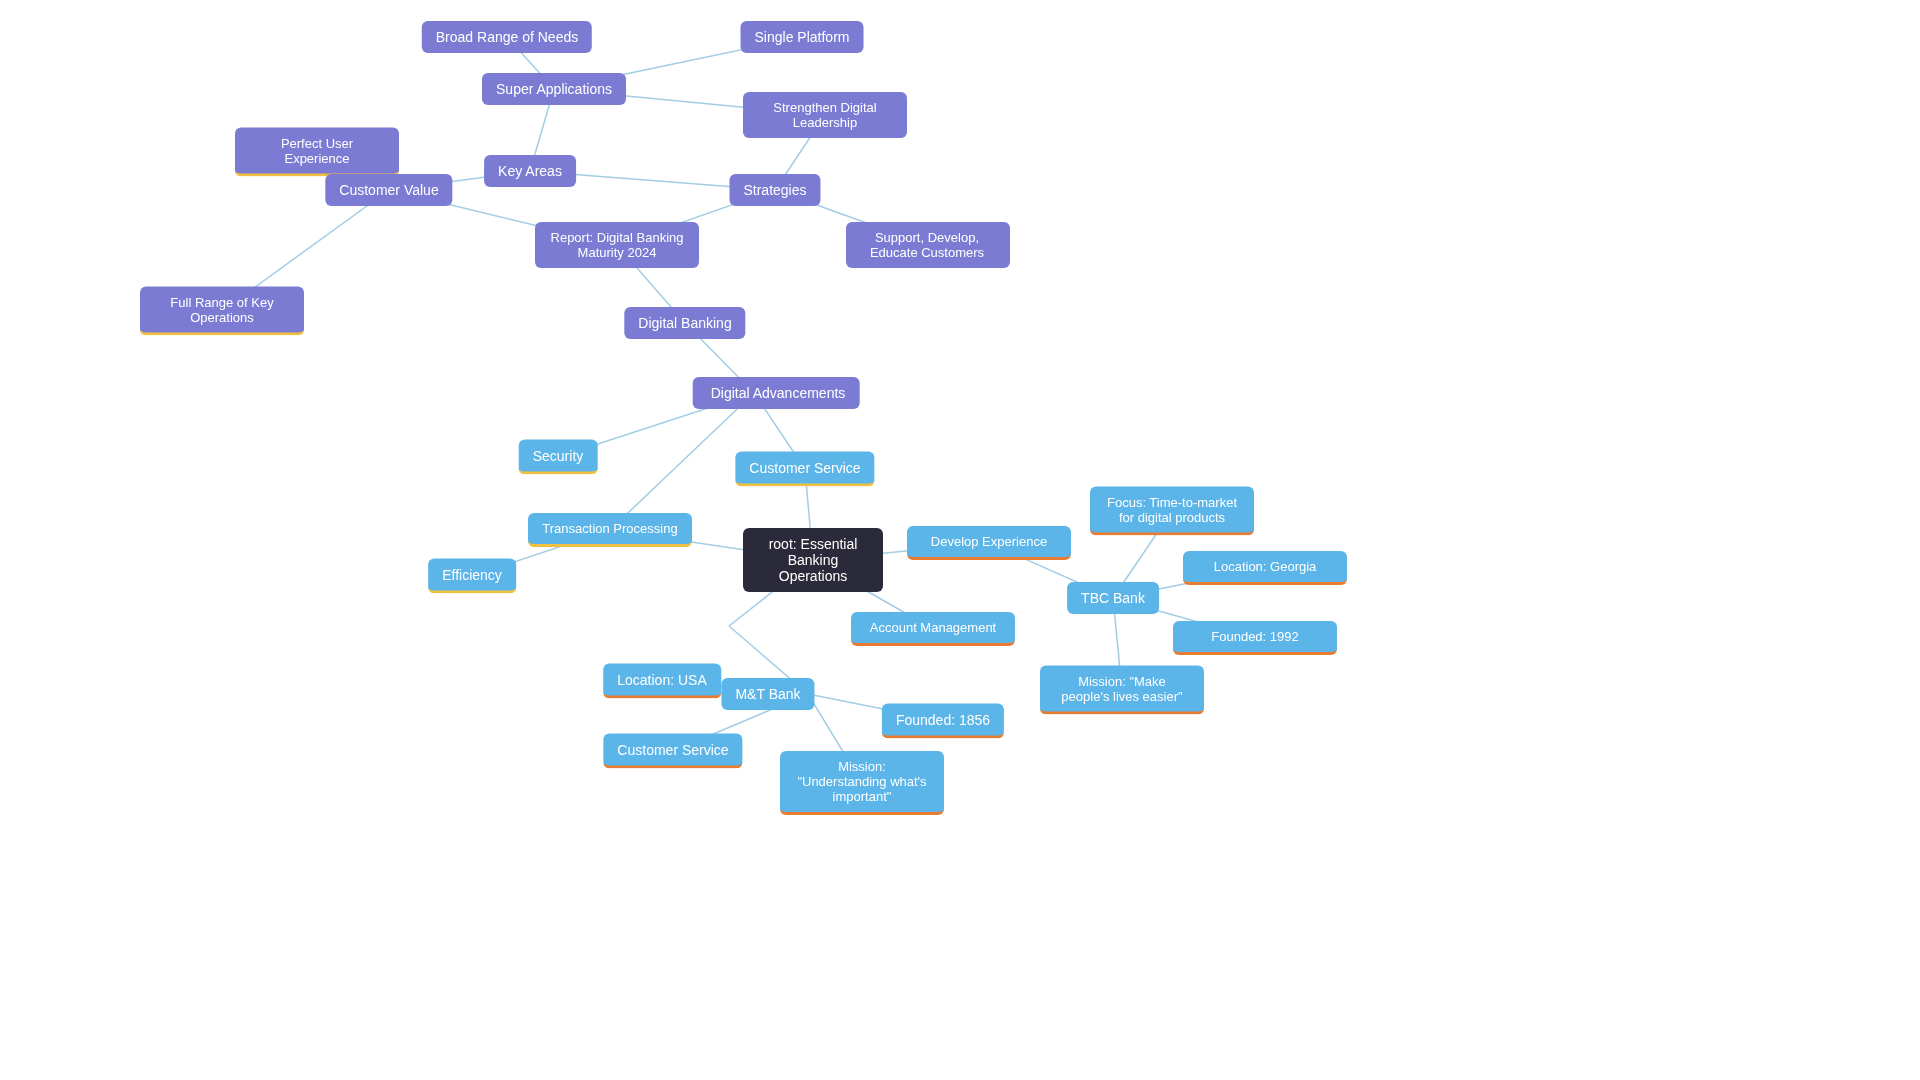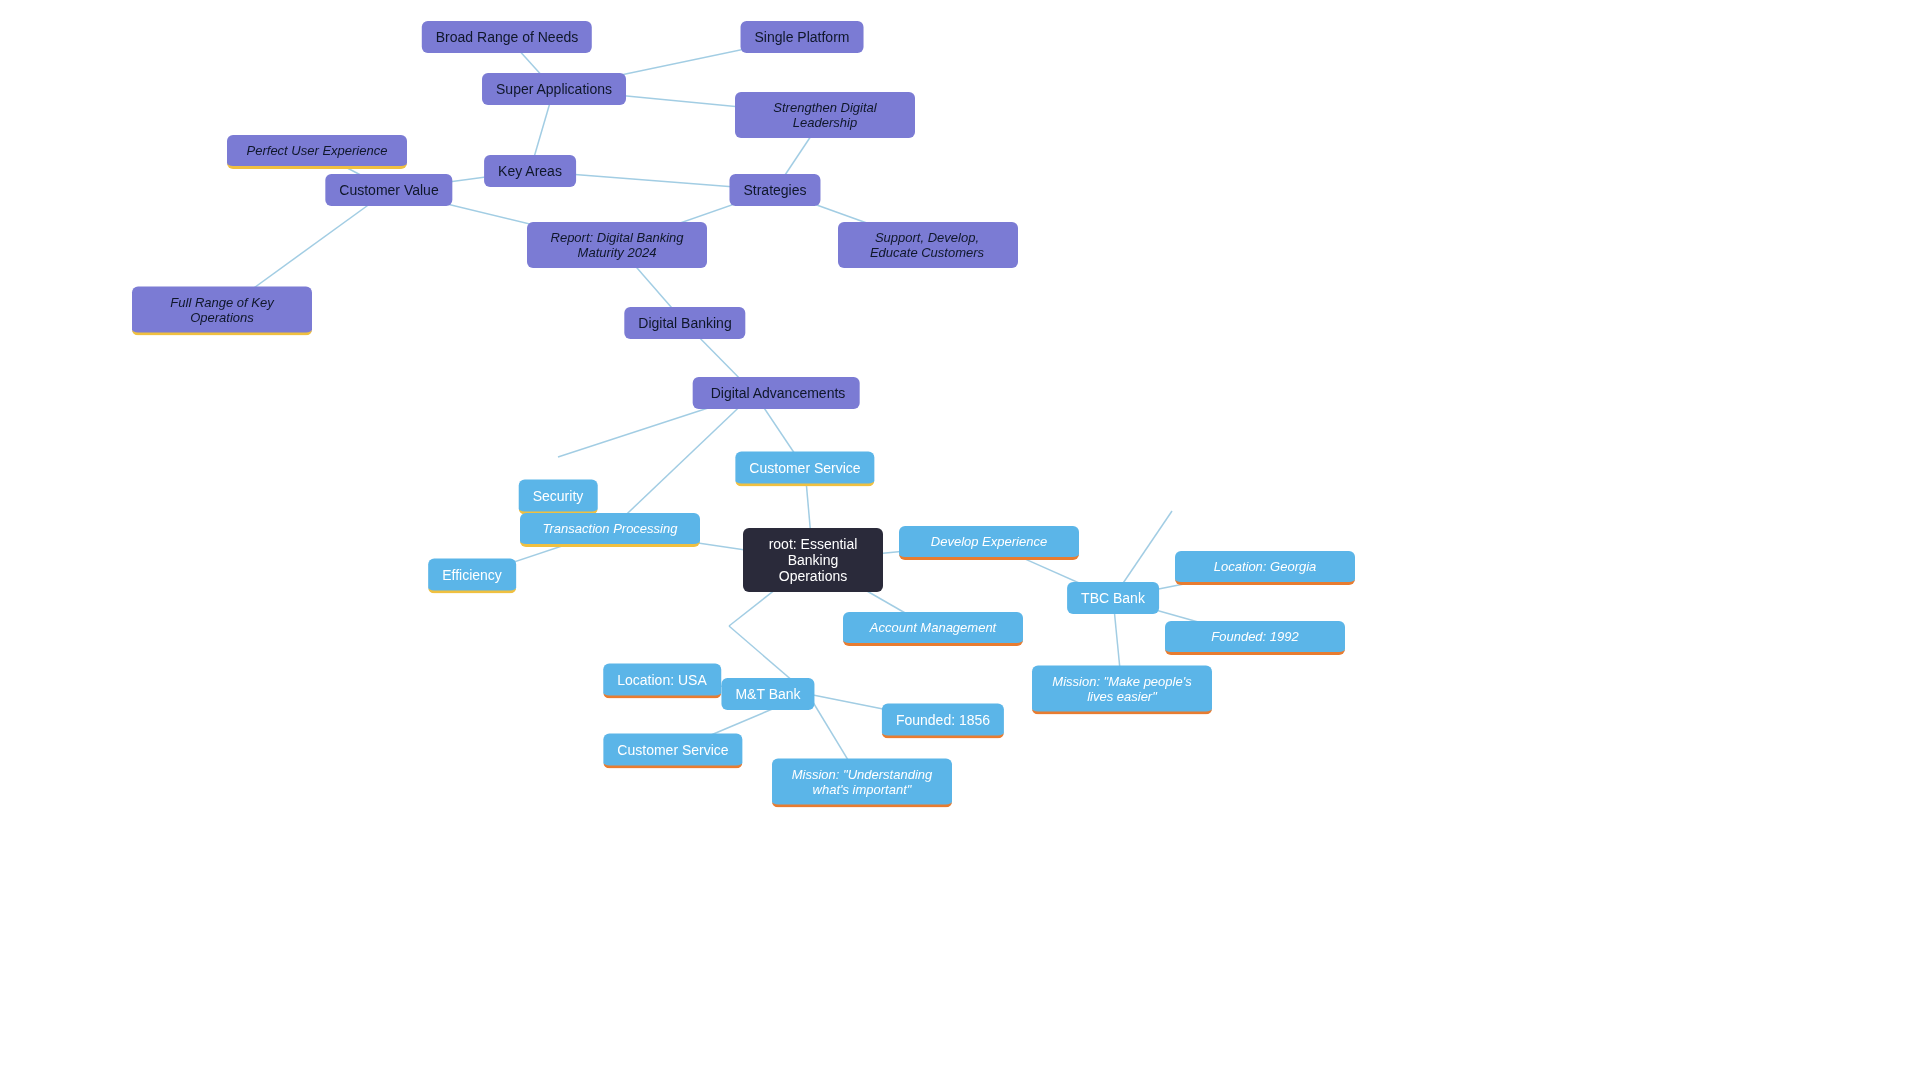--- a/index.html
+++ b/index.html
@@ -29,21 +29,21 @@
       border-radius: 6px;
       padding: 8px 14px;
       font-size: 14px;
       text-align: center;
       transform: translate(-50%, -50%);
       cursor: pointer;
       white-space: nowrap;
     }
     .node-purple {
       background: #7B7BD4;
-      color: #0f172a;
+      color: #ffffff;
       border: none;
     }
     .node-blue {
       background: #5BB5E8;
       color: #fff;
       border: none;
     }
     .node-root {
       background: #2a2a3a;
       color: #fff;
@@ -54,22 +54,21 @@
     }
     .node-yellow-border {
       border-bottom: 3px solid #f0c040;
     }
     .node-orange-border {
       border-bottom: 3px solid #e87c30;
     }
     .node-small {
       font-size: 13px;
       white-space: normal;
-      width: 180px;
-      font-style: italic;
+      width: 164px;
     }
   </style>
 </head>
 <body>
 
 <div id="mindmap-container">
   <svg id="connections">
       <line x1="507" y1="37" x2="554" y2="89" stroke="#7BB8D8" stroke-width="1.5" opacity="0.7"></line>
       <line x1="802" y1="37" x2="554" y2="89" stroke="#7BB8D8" stroke-width="1.5" opacity="0.7"></line>
       <line x1="554" y1="89" x2="530" y2="171" stroke="#7BB8D8" stroke-width="1.5" opacity="0.7"></line>
@@ -110,28 +109,29 @@
     <div class="node node-purple node-small" style="left: 825px; top: 115px;">Strengthen Digital Leadership</div>
     <div class="node node-purple node-small node-yellow-border" style="left: 317px; top: 152px;">Perfect User Experience</div>
     <div class="node node-purple" style="left: 530px; top: 171px;">Key Areas</div>
     <div class="node node-purple" style="left: 775px; top: 190px;">Strategies</div>
     <div class="node node-purple" style="left: 389px; top: 190px;">Customer Value</div>
     <div class="node node-purple node-small node-yellow-border" style="left: 222px; top: 311px;">Full Range of Key Operations</div>
     <div class="node node-purple node-small" style="left: 617px; top: 245px;">Report: Digital Banking Maturity 2024</div>
     <div class="node node-purple node-small" style="left: 928px; top: 245px; padding-left: 12px;">Support, Develop, Educate Customers</div>
     <div class="node node-purple" style="left: 685px; top: 323px;">Digital Banking</div>
     <div class="node node-purple" style="left: 776px; top: 393px; padding-left: 18px;">Digital Advancements</div>
-    <div class="node node-blue node-yellow-border" style="left: 558px; top: 457px; margin-top: 40px;">Security</div>
+    <div class="node node-blue node-yellow-border" style="left: 558px; top: 457px;">Security</div>
     <div class="node node-blue node-yellow-border" style="left: 805px; top: 469px;">Customer Service</div>
     <div class="node node-blue node-small node-yellow-border" style="left: 610px; top: 530px;">Transaction Processing</div>
     <div class="node node-blue node-yellow-border" style="left: 472px; top: 576px;">Efficiency</div>
     <div class="node node-root" style="left: 813px; top: 560px;">root: Essential Banking Operations</div>
     <div class="node node-blue node-small node-orange-border" style="left: 989px; top: 543px;">Develop Experience</div>
     <div class="node node-blue node-small node-orange-border" style="left: 933px; top: 629px;">Account Management</div>
     <div class="node node-blue" style="left: 1113px; top: 598px;">TBC Bank</div>
+    <div class="node node-blue node-small node-orange-border" style="left: 1172px; top: 511px;">Focus: Time-to-market for digital products</div>
     <div class="node node-blue node-small node-orange-border" style="left: 1265px; top: 568px;">Location: Georgia</div>
     <div class="node node-blue node-small node-orange-border" style="left: 1255px; top: 638px;">Founded: 1992</div>
     <div class="node node-blue node-small node-orange-border" style="left: 1122px; top: 690px;">Mission: "Make people's lives easier"</div>
     <div class="node node-blue node-orange-border" style="left: 662px; top: 681px;">Location: USA</div>
     <div class="node node-blue" style="left: 768px; top: 694px;">M&amp;T Bank</div>
     <div class="node node-blue node-orange-border" style="left: 673px; top: 751px;">Customer Service</div>
     <div class="node node-blue node-orange-border" style="left: 943px; top: 721px;">Founded: 1856</div>
     <div class="node node-blue node-small node-orange-border" style="left: 862px; top: 783px;">Mission: "Understanding what's important"</div>
   </div>
 

